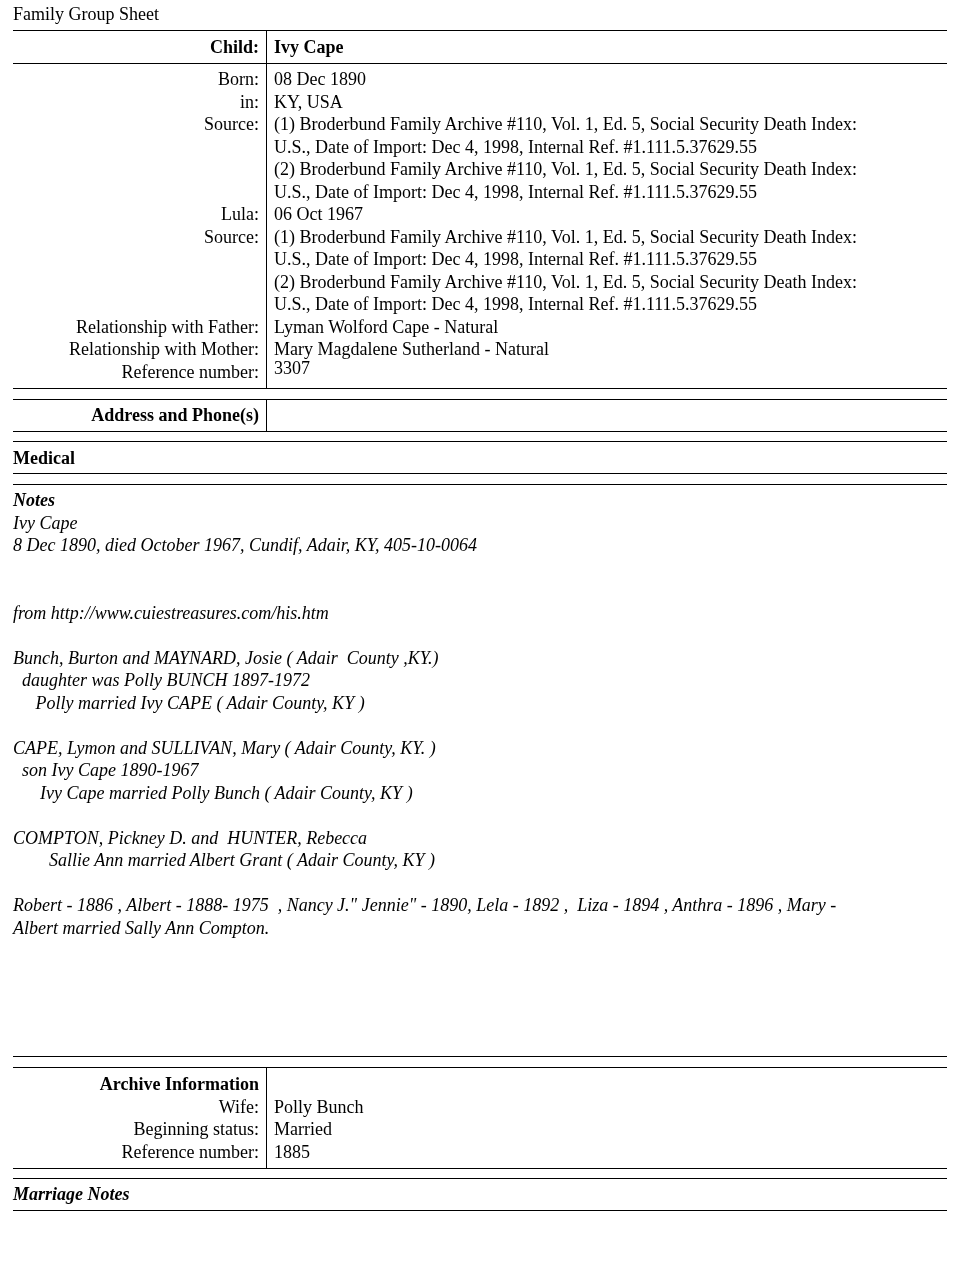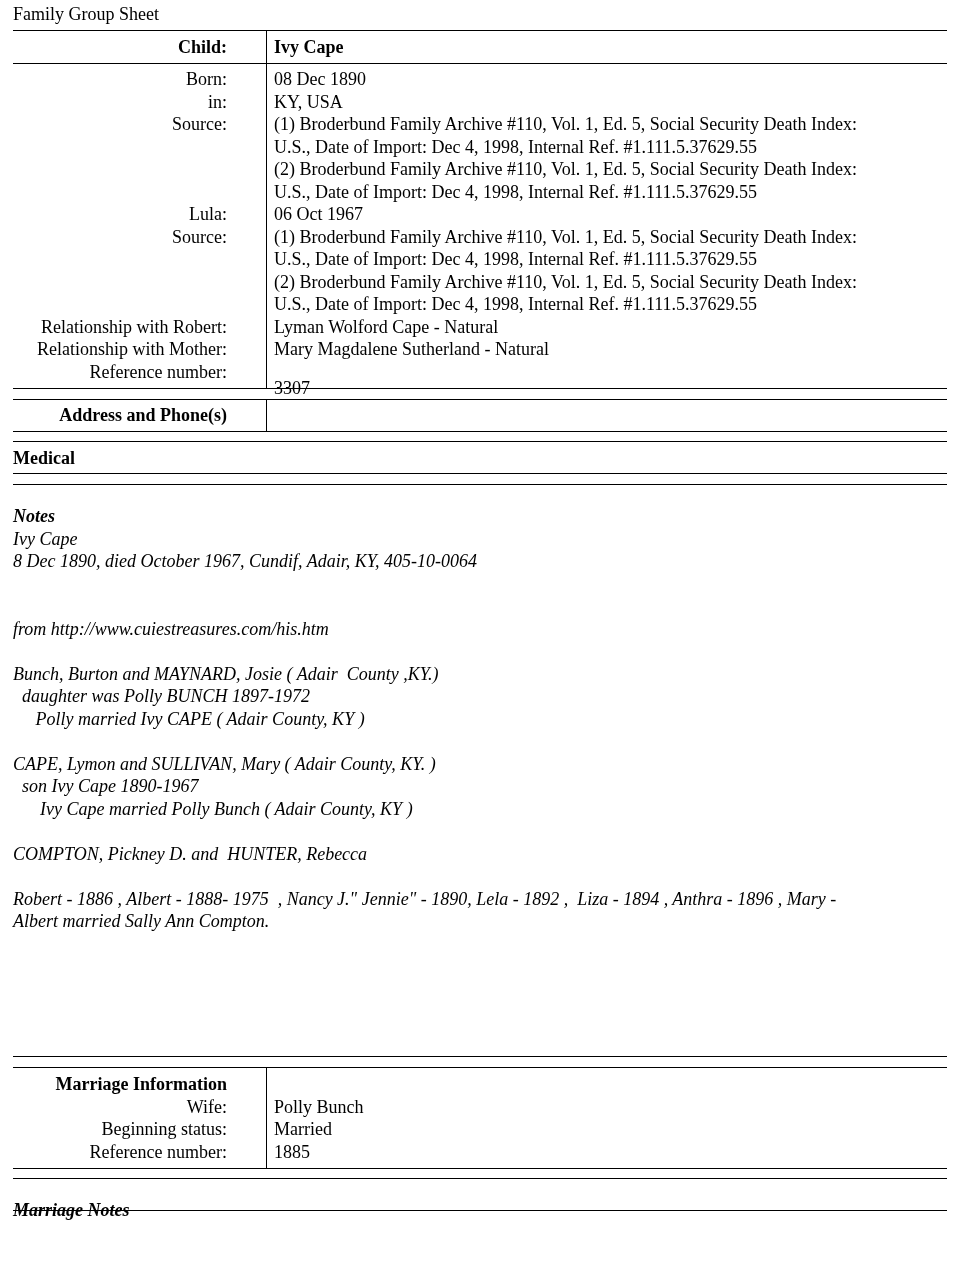--- a/index.html
+++ b/index.html
@@ -6,24 +6,24 @@
   body {
     width: 970px; height: 1266px; overflow: hidden;
     font-family: "Liberation Serif", serif;
     font-size: 18px; color: #000; line-height: 22.5px;
     position: relative;
   }
   .page { position: absolute; left: 13px; top: 0; width: 934px; }
   .doc-title { position: absolute; left: 0; top: 3px; white-space: nowrap; }
   .rule { position: absolute; left: 0; width: 934px; height: 0; border-top: 1px solid #000; }
   .vline { position: absolute; left: 253px; width: 0; border-left: 1px solid #000; }
-  .lbl { position: absolute; right: 720px; text-align: right; white-space: nowrap; }
+  .lbl { position: absolute; right: 688px; text-align: right; white-space: nowrap; }
   .val { position: absolute; left: 261px; white-space: nowrap; }
   .b { font-weight: bold; }
-  .bi { font-weight: bold; font-style: italic; margin-top: 16px; }
+  .bi { font-weight: bold; font-style: italic; }
   .notes { position: absolute; left: 0; top: 489px; width: 934px; font-style: italic; }
   .notes .line { display: block; height: 22.5px; white-space: pre; }
 </style>
 </head>
 <body>
 
 <div class="page">
 
   <div class="doc-title">Family Group Sheet</div>
 
@@ -48,28 +48,28 @@
 
     <div class="lbl" style="top:203px">Lula:</div>
     <div class="val" style="top:203px">06 Oct 1967</div>
 
     <div class="lbl" style="top:225.5px">Source:</div>
     <div class="val" style="top:225.5px">(1) Broderbund Family Archive #110, Vol. 1, Ed. 5, Social Security Death Index:</div>
     <div class="val" style="top:248px">U.S., Date of Import: Dec 4, 1998, Internal Ref. #1.111.5.37629.55</div>
     <div class="val" style="top:270.5px">(2) Broderbund Family Archive #110, Vol. 1, Ed. 5, Social Security Death Index:</div>
     <div class="val" style="top:293px">U.S., Date of Import: Dec 4, 1998, Internal Ref. #1.111.5.37629.55</div>
 
-    <div class="lbl" style="top:315.5px">Relationship with Robert:</div>
+    <div class="lbl" style="top:315.5px">Relationship with Father:</div>
     <div class="val" style="top:315.5px">Lyman Wolford Cape - Natural</div>
 
     <div class="lbl" style="top:338px">Relationship with Mother:</div>
     <div class="val" style="top:338px">Mary Magdalene Sutherland - Natural</div>
 
     <div class="lbl" style="top:360.5px">Reference number:</div>
-    <div class="val" style="top:377px">3307</div>
+    <div class="val" style="top:357px">3307</div>
   </div>
 
   <div class="rule" style="top:388px"></div>
 
   <div class="rule" style="top:399px"></div>
   <div class="vline" style="top:399px;height:32px"></div>
   <div class="lbl b" style="top:404px">Address and Phone(s)</div>
   <div class="val" style="top:404px"></div>
   <div class="rule" style="top:431px"></div>
 
@@ -88,29 +88,30 @@
     <span class="line"></span>
     <span class="line">Bunch, Burton and MAYNARD, Josie ( Adair  County ,KY.)</span>
     <span class="line">  daughter was Polly BUNCH 1897-1972</span>
     <span class="line">     Polly married Ivy CAPE ( Adair County, KY )</span>
     <span class="line"></span>
     <span class="line">CAPE, Lymon and SULLIVAN, Mary ( Adair County, KY. )</span>
     <span class="line">  son Ivy Cape 1890-1967</span>
     <span class="line">      Ivy Cape married Polly Bunch ( Adair County, KY )</span>
     <span class="line"></span>
     <span class="line">COMPTON, Pickney D. and  HUNTER, Rebecca</span>
+    <span class="line">        Sallie Ann married Albert Grant ( Adair County, KY )</span>
     <span class="line"></span>
     <span class="line">Robert - 1886 , Albert - 1888- 1975  , Nancy J." Jennie" - 1890, Lela - 1892 ,  Liza - 1894 , Anthra - 1896 , Mary -</span>
     <span class="line">Albert married Sally Ann Compton.</span>
   </div>
 
   <div class="rule" style="top:1056px"></div>
   <div class="rule" style="top:1067px"></div>
   <div class="vline" style="top:1067px;height:101px"></div>
-  <div class="lbl b" style="top:1073px">Marriage Information</div>
+  <div class="lbl b" style="top:1073px">Archive Information</div>
 
   <div class="lbl" style="top:1095.5px">Wife:</div>
   <div class="val" style="top:1095.5px">Polly Bunch</div>
 
   <div class="lbl" style="top:1118px">Beginning status:</div>
   <div class="val" style="top:1118px">Married</div>
 
   <div class="lbl" style="top:1140.5px">Reference number:</div>
   <div class="val" style="top:1140.5px">1885</div>
 

